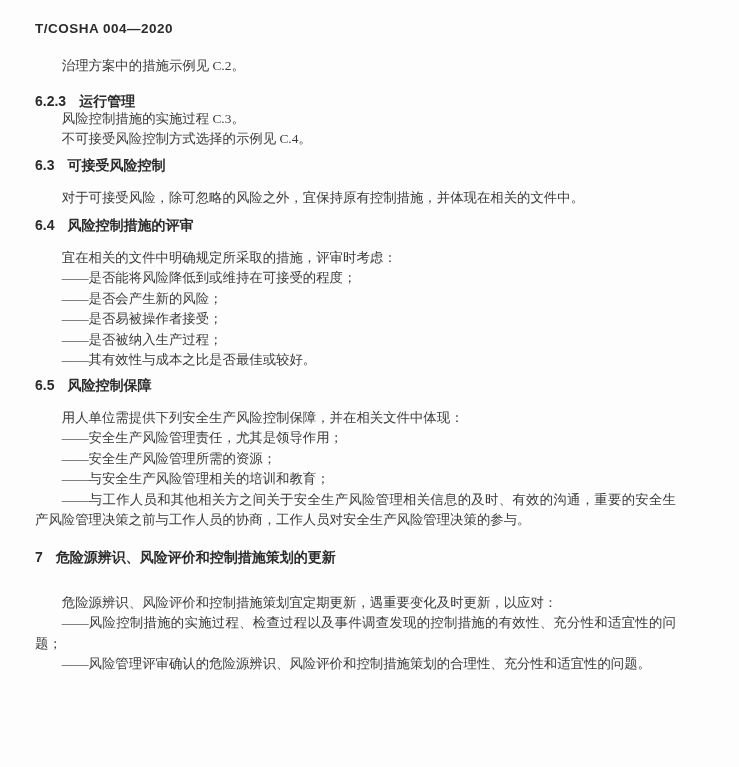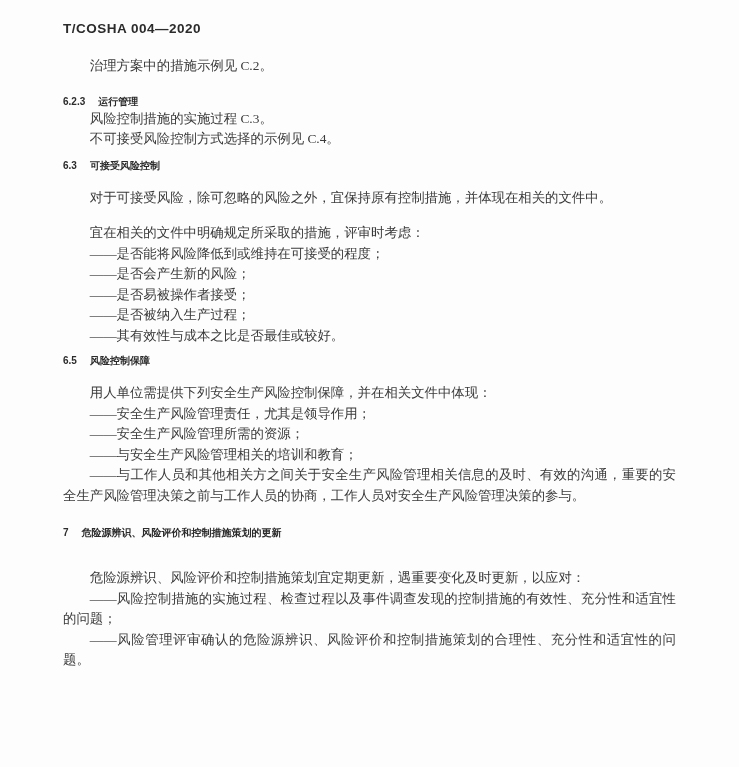--- a/index.html
+++ b/index.html
@@ -1,21 +1,21 @@
 <!DOCTYPE html>
 <html lang="zh"><head>
 <meta charset="utf-8">
 <style>
   html, body { margin: 0; padding: 0; background: #ffffff; }
   .page {
     position: relative;
     width: 739px;
     height: 767px;
     box-sizing: border-box;
-    padding: 21px 63px 0 63px;
+    padding: 21px 63px 0 35px;
     background: #fdfdfd;
     overflow: hidden;
     font-family: "Liberation Serif", "DejaVu Serif", serif;
     color: #3a3a3a;
   }
   .doc-header {
     margin: 0;
     font-family: "Liberation Sans", "DejaVu Sans", sans-serif;
     font-weight: bold;
     font-size: 13.5px;
@@ -28,21 +28,21 @@
     font-size: 13.4px;
     line-height: 20.5px;
     text-indent: 2em;
     text-align: justify;
     color: #3a3a3a;
   }
   .heading {
     margin: 0;
     font-family: "Liberation Sans", "DejaVu Sans", sans-serif;
     font-weight: bold;
-    font-size: 10px;
+    font-size: 14px;
     line-height: 15px;
     color: #2b2b2b;
   }
   .heading .h-title { margin-left: 13px; }
   
   .mt-intro   { margin-top: 20px; }
   .mt-h623    { margin-top: 17px; }
   .mt-p623    { margin-top: 14.5px; }
   .mt-h63     { margin-top: 8px; }
   .mt-p63     { margin-top: 15px; }
@@ -62,20 +62,21 @@
 
   <p class="para mt-intro">治理方案中的措施示例见 C.2。</p>
 
   <p class="heading mt-h623"><span class="h-num">6.2.3</span><span class="h-title">运行管理</span></p>
   <p class="para">风险控制措施的实施过程 C.3。</p>
   <p class="para">不可接受风险控制方式选择的示例见 C.4。</p>
 
   <p class="heading mt-h63"><span class="h-num">6.3</span><span class="h-title">可接受风险控制</span></p>
   <p class="para mt-p63">对于可接受风险，除可忽略的风险之外，宜保持原有控制措施，并体现在相关的文件中。</p>
 
+  <p class="heading mt-h64"><span class="h-num">6.4</span><span class="h-title">风险控制措施的评审</span></p>
   <p class="para mt-p64">宜在相关的文件中明确规定所采取的措施，评审时考虑：</p>
   <p class="para">——是否能将风险降低到或维持在可接受的程度；</p>
   <p class="para">——是否会产生新的风险；</p>
   <p class="para">——是否易被操作者接受；</p>
   <p class="para">——是否被纳入生产过程；</p>
   <p class="para">——其有效性与成本之比是否最佳或较好。</p>
 
   <p class="heading mt-h65"><span class="h-num">6.5</span><span class="h-title">风险控制保障</span></p>
   <p class="para mt-p65">用人单位需提供下列安全生产风险控制保障，并在相关文件中体现：</p>
   <p class="para">——安全生产风险管理责任，尤其是领导作用；</p>

